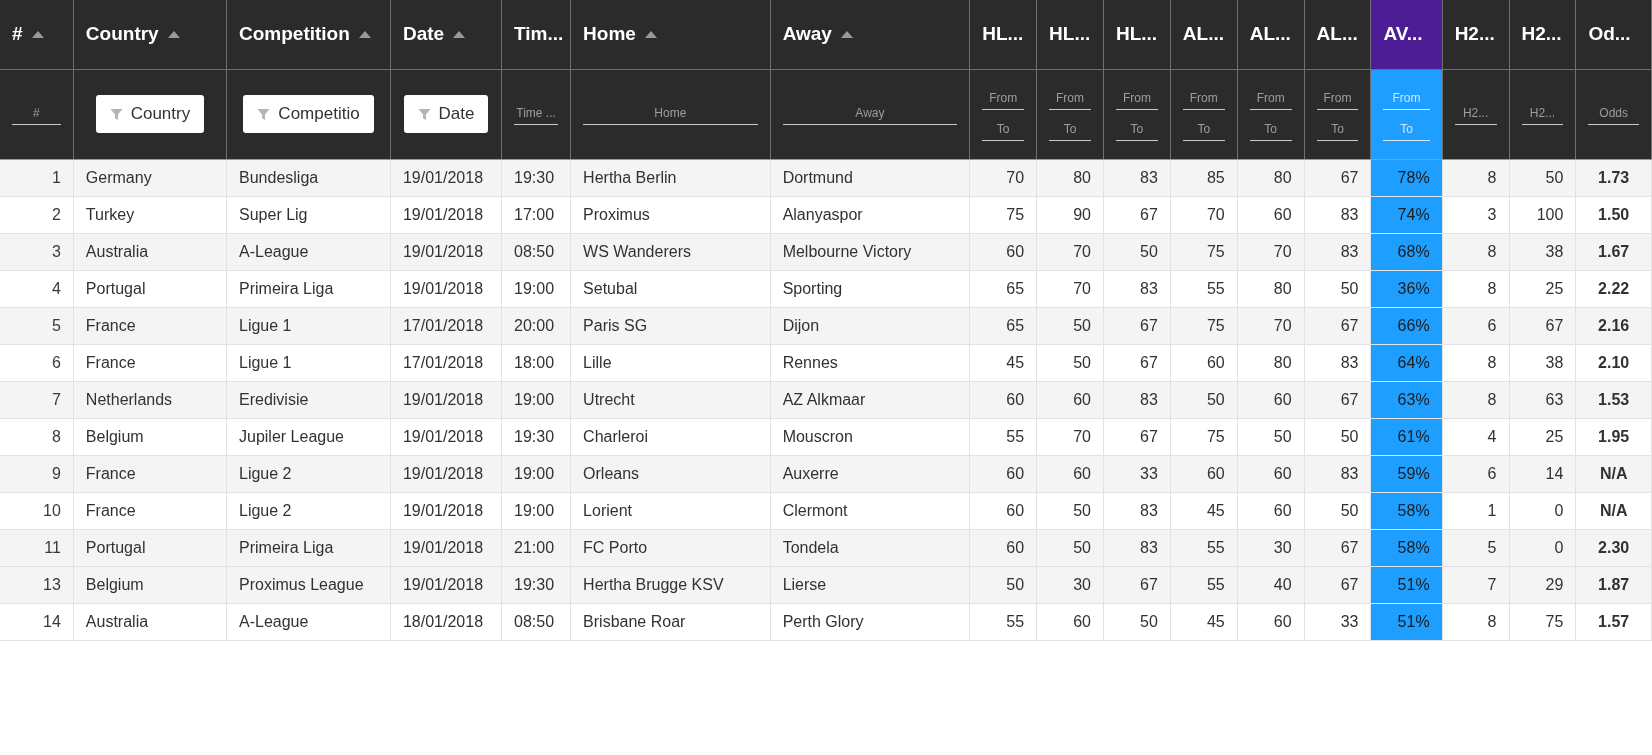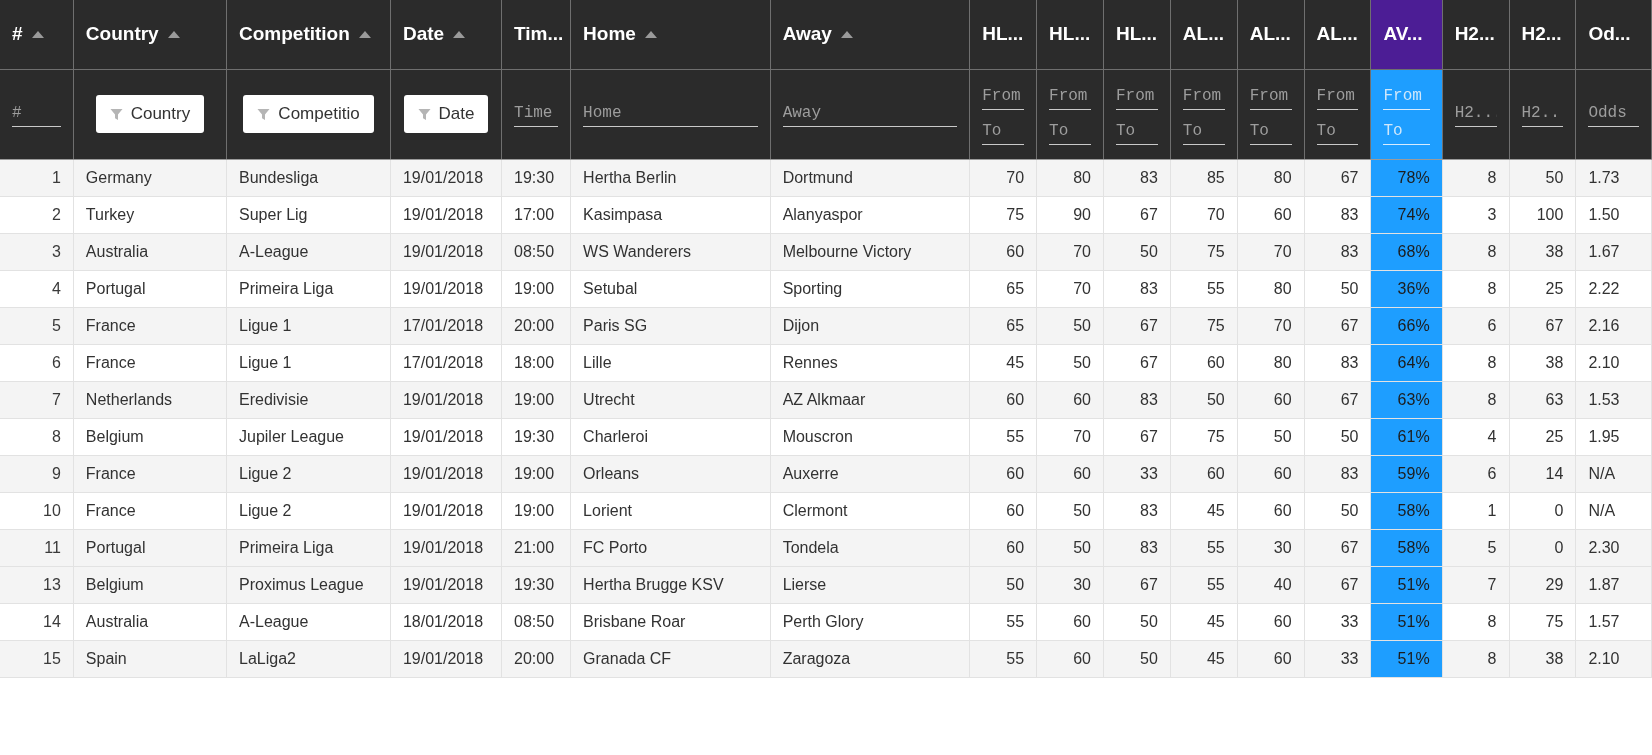--- a/index.html
+++ b/index.html
@@ -82,26 +82,27 @@
   .funnel {
     width: 13px; height: 13px; flex: none;
     display: block;
   }
 
   .txt-filter {
     background: transparent;
     border: none;
     border-bottom: 1px solid #c9c9c9;
     color: #cfcfcf;
-    font-family: Liberation Mono, monospace;
-    font-size: 16px;
+    font-family: Liberation Sans, sans-serif;
+    font-size: 12px;
     width: 100%;
     max-width: 175px;
     padding: 3px 0 4px 0;
     outline: none;
+    text-align: center;
   }
   .txt-filter::placeholder { color: #9d9d9d; opacity: 1; }
   .txt-filter.narrow { max-width: 72px; }
   .txt-filter.tiny   { max-width: 56px; }
   .txt-filter.av     { border-bottom-color: #d6ecff; }
   .txt-filter.av::placeholder { color: #cfe7fb; }
 
   .range-stack { display: flex; flex-direction: column; gap: 9px; }
 
   
@@ -117,21 +118,21 @@
     vertical-align: middle;
   }
   tbody tr.odd  td { background: #f4f4f4; }
   tbody tr.even td { background: #ffffff; }
   tbody td.num  { text-align: right; }
   tbody td.av {
     background: #1e9eff !important;
     color: #1d1d1d;
     text-align: right;
   }
-  tbody td.odds { font-weight: normal; text-align: left; }
+  tbody td.odds { font-weight: bold; text-align: center; }
   tbody td.idx  { text-align: right; color: #3a3a3a; }
 </style>
 </head>
 <body>
 
 <div class="grid">
   <table class="data-grid">
     <colgroup id="colgroup">
         <col style="width: 68px;">
         <col style="width: 142px;">
@@ -334,21 +335,21 @@
           <td class="num">8</td>
           <td class="num">50</td>
           <td class="odds">1.73</td>
         </tr>
         <tr class="even">
           <td class="idx">2</td>
           <td class="">Turkey</td>
           <td class="">Super Lig</td>
           <td class="">19/01/2018</td>
           <td class="">17:00</td>
-          <td class="">Kasimpasa</td>
+          <td class="">Proximus</td>
           <td class="">Alanyaspor</td>
           <td class="num">75</td>
           <td class="num">90</td>
           <td class="num">67</td>
           <td class="num">70</td>
           <td class="num">60</td>
           <td class="num">83</td>
           <td class="av">74%</td>
           <td class="num">3</td>
           <td class="num">100</td>
@@ -556,34 +557,15 @@
           <td class="num">60</td>
           <td class="num">50</td>
           <td class="num">45</td>
           <td class="num">60</td>
           <td class="num">33</td>
           <td class="av">51%</td>
           <td class="num">8</td>
           <td class="num">75</td>
           <td class="odds">1.57</td>
         </tr>
-        <tr class="odd">
-          <td class="idx">15</td>
-          <td class="">Spain</td>
-          <td class="">LaLiga2</td>
-          <td class="">19/01/2018</td>
-          <td class="">20:00</td>
-          <td class="">Granada CF</td>
-          <td class="">Zaragoza</td>
-          <td class="num">55</td>
-          <td class="num">60</td>
-          <td class="num">50</td>
-          <td class="num">45</td>
-          <td class="num">60</td>
-          <td class="num">33</td>
-          <td class="av">51%</td>
-          <td class="num">8</td>
-          <td class="num">38</td>
-          <td class="odds">2.10</td>
-        </tr>
       </tbody>
   </table>
 </div>
 
 </body></html>

